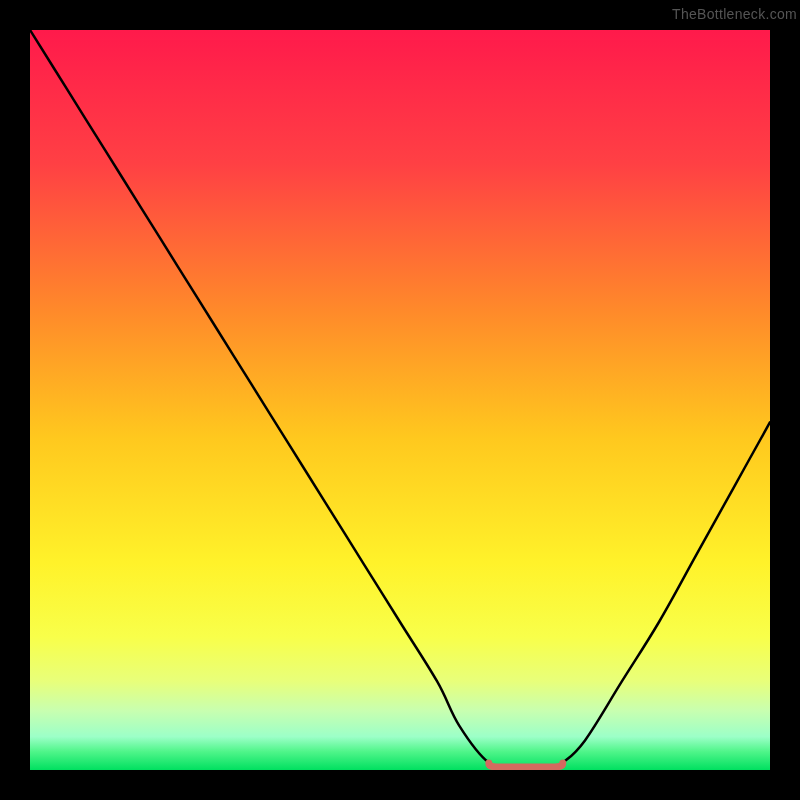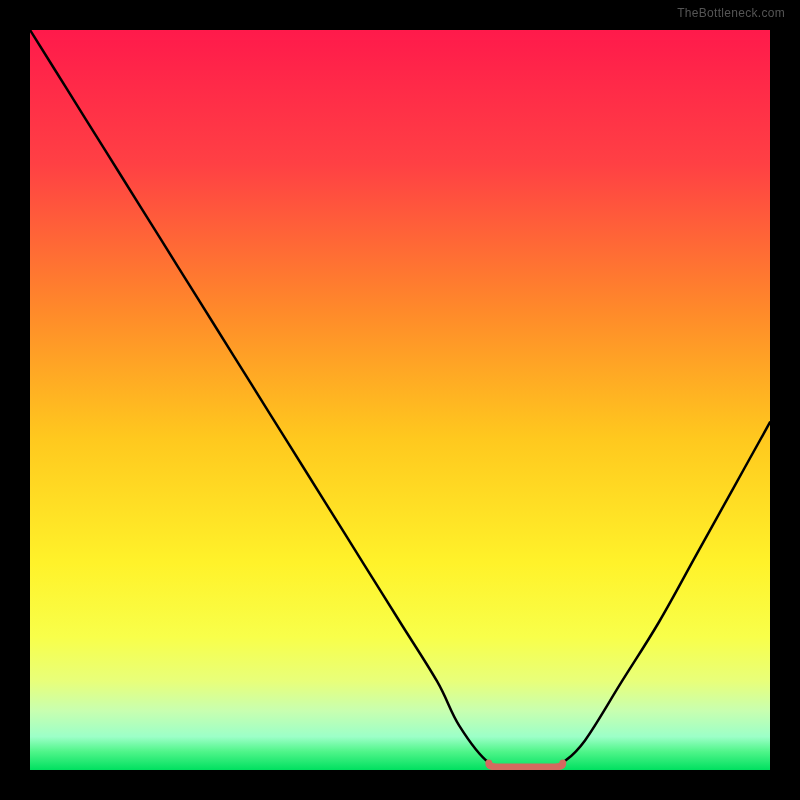--- a/index.html
+++ b/index.html
@@ -13,23 +13,23 @@
   }
   .frame {
     position: relative;
     width: 800px;
     height: 800px;
     background: #000;
   }
   .watermark {
     position: absolute;
     top: 6px;
-    right: 15px;
+    right: 3px;
     color: #555;
-    font-size: 12px;
+    font-size: 14px;
     font-weight: 500;
     letter-spacing: 0.3px;
     z-index: 10;
   }
   .plot {
     position: absolute;
     left: 30px;
     top: 30px;
     width: 740px;
     height: 740px;

